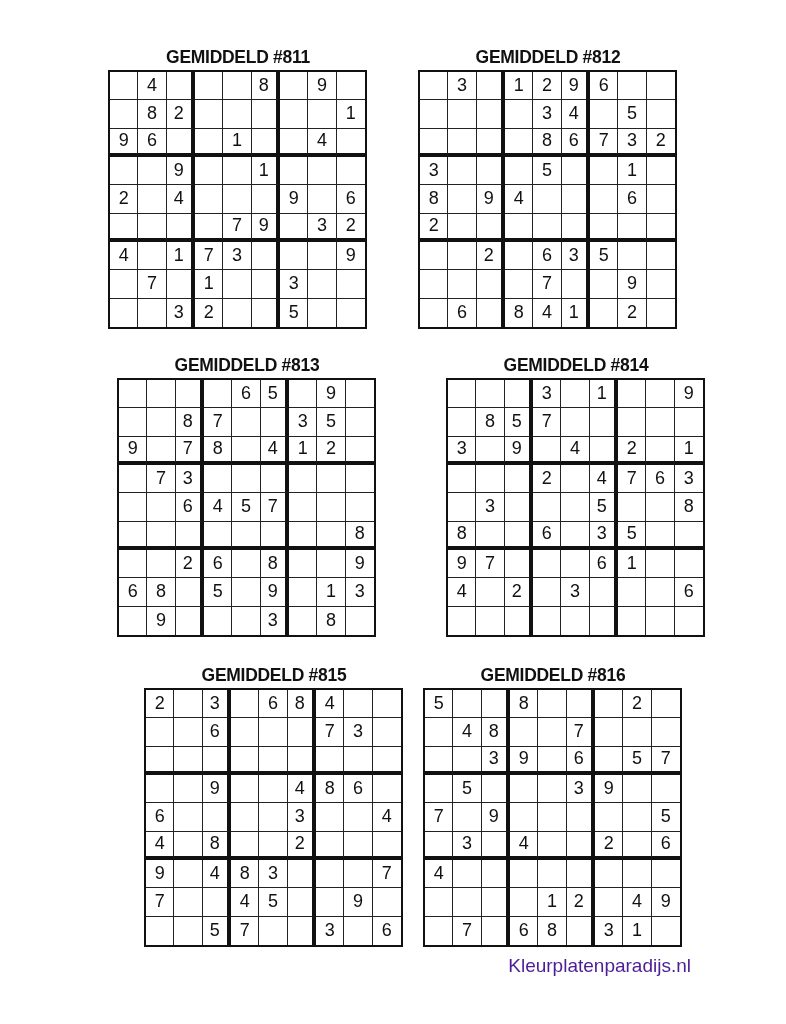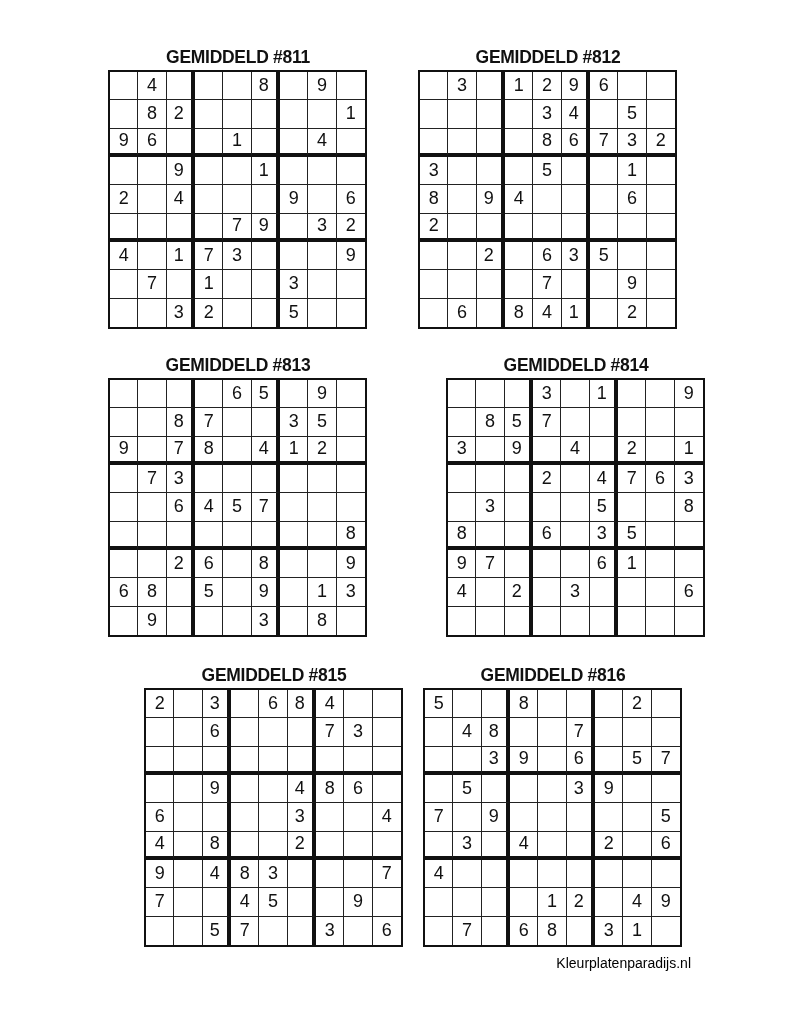--- a/index.html
+++ b/index.html
@@ -5,21 +5,21 @@
   html, body { margin: 0; padding: 0; background: #ffffff; }
   body { width: 786px; height: 1024px; position: relative; font-family: "Liberation Sans", sans-serif; color: #111; }
   .puzzle { position: absolute; width: 260px; }
   .title { text-align: center; font-weight: bold; font-size: 19px; height: 26px; line-height: 26px; letter-spacing: -0.3px; transform: scaleX(0.92); }
   .grid { display: grid; grid-template-columns: repeat(9, 1fr); grid-template-rows: repeat(9, 1fr); width: 259px; height: 259px; border: 2px solid #111; box-sizing: border-box; }
   .cell { border-right: 1px solid #222; border-bottom: 1px solid #222; display: flex; align-items: center; justify-content: center; font-size: 18px; box-sizing: border-box; }
   .cell.c8 { border-right: none; }
   .cell.r8 { border-bottom: none; }
   .cell.c2, .cell.c5 { border-right: 4px solid #111; }
   .cell.r2, .cell.r5 { border-bottom: 4px solid #111; }
-  .footer { position: absolute; right: 95px; top: 955px; font-size: 14px; color: #000000; }
+  .footer { position: absolute; right: 95px; top: 955px; font-size: 19px; color: #4c1d95; }
 </style>
 </head>
 <body>
 
 <div class="puzzle" style="left:108px;top:44px;">
   <div class="title">GEMIDDELD #811</div>
   <div class="grid">
       <div class="cell r0 c0"></div>
       <div class="cell r0 c1">4</div>
       <div class="cell r0 c2"></div>
@@ -182,21 +182,21 @@
       <div class="cell r8 c1">6</div>
       <div class="cell r8 c2"></div>
       <div class="cell r8 c3">8</div>
       <div class="cell r8 c4">4</div>
       <div class="cell r8 c5">1</div>
       <div class="cell r8 c6"></div>
       <div class="cell r8 c7">2</div>
       <div class="cell r8 c8"></div>
     </div>
 </div>
-<div class="puzzle" style="left:108px;top:352px;">
+<div class="puzzle" style="left:117px;top:352px;">
   <div class="title">GEMIDDELD #813</div>
   <div class="grid">
       <div class="cell r0 c0"></div>
       <div class="cell r0 c1"></div>
       <div class="cell r0 c2"></div>
       <div class="cell r0 c3"></div>
       <div class="cell r0 c4">6</div>
       <div class="cell r0 c5">5</div>
       <div class="cell r0 c6"></div>
       <div class="cell r0 c7">9</div>

